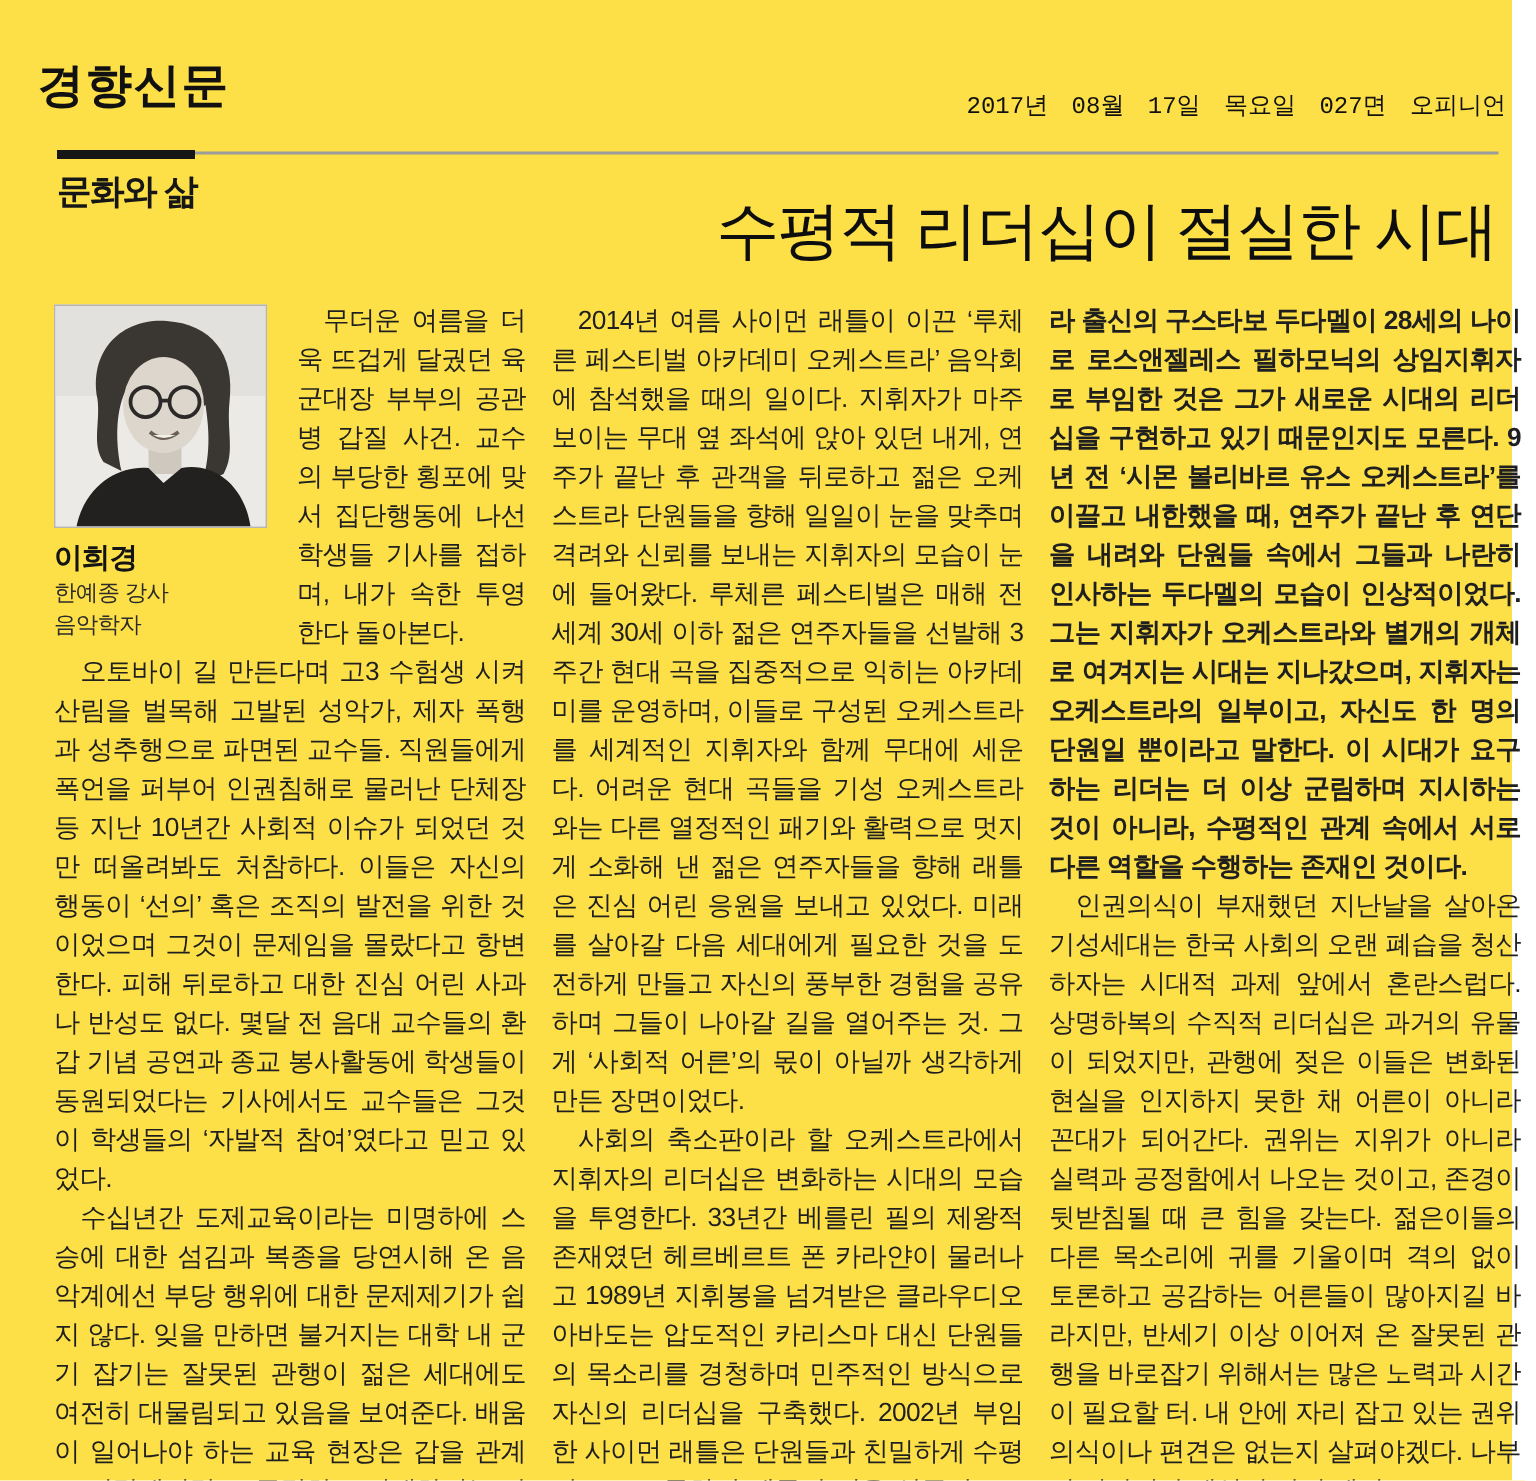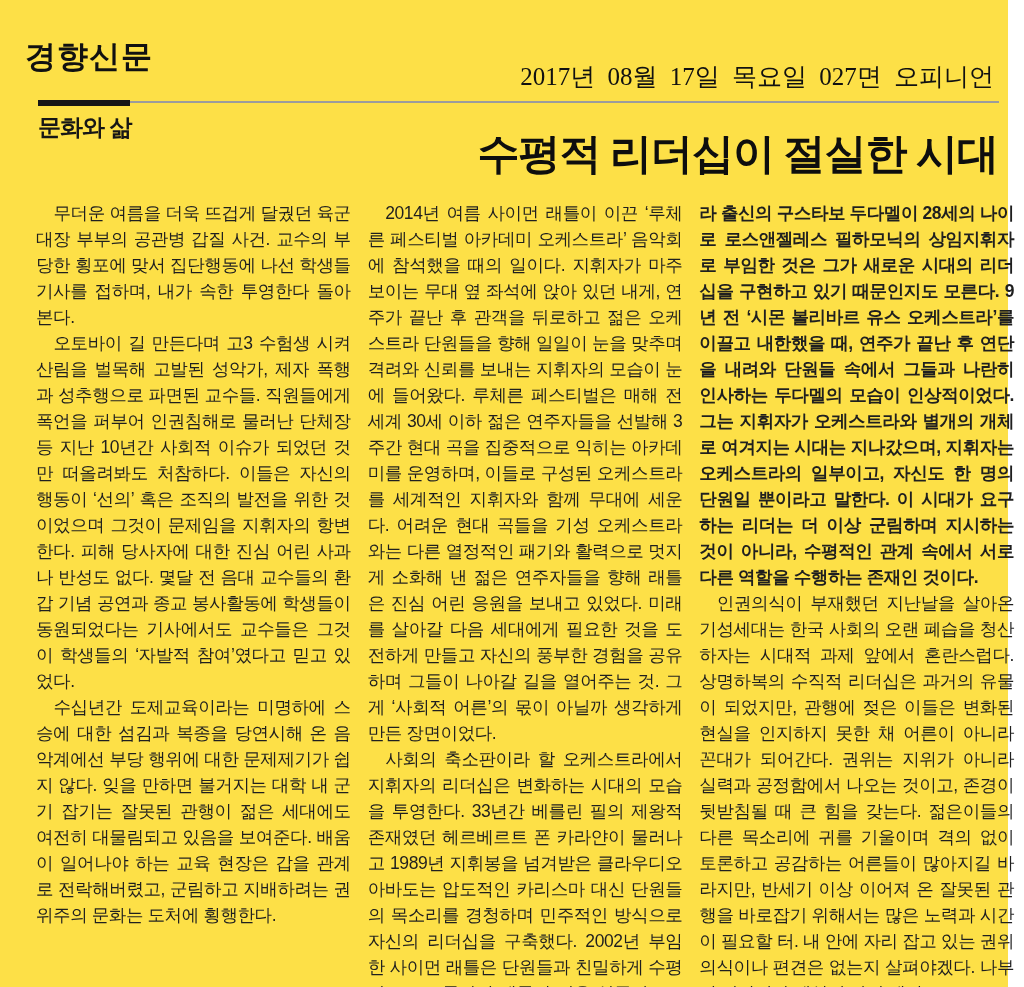--- a/index.html
+++ b/index.html
@@ -28,24 +28,24 @@
     position: absolute;
     left: 25px;
     top: 36px;
     font-size: 31px;
     font-weight: 800;
     letter-spacing: 1px;
     color: #111;
   }
   .dateline {
     position: absolute;
-    right: 14px;
+    right: 4px;
     top: 60px;
-    font-family: Liberation Serif, serif;
-    font-size: 25px;
+    font-family: Liberation Mono, monospace;
+    font-size: 16px;
     color: #111;
     word-spacing: 6px;
   }
   .rule {
     position: absolute;
     left: 38px;
     right: 9px;
     top: 100px;
     height: 6px;
   }
@@ -70,21 +70,21 @@
     font-weight: 800;
     letter-spacing: -1px;
     color: #161616;
   }
   .headline {
     position: absolute;
     right: 10px;
     top: 126px;
     font-family: "Liberation Serif", "DejaVu Serif", serif;
     font-size: 42px;
-    font-weight: 700;
+    font-weight: 400;
     letter-spacing: -1px;
     color: #0e0e0e;
     white-space: nowrap;
   }
 
   
   .body-columns {
     position: absolute;
     left: 36px;
     top: 200px;
@@ -149,22 +149,46 @@
     <div class="thin"></div>
     <div class="thick"></div>
   </div>
 
   <div class="section-label">문화와 삶</div>
   <h1 class="headline" style="margin:0;">수평적 리더십이 절실한 시대</h1>
 
   <div class="body-columns">
 
     <div class="col">
+      <div class="author-block">
+        <svg class="author-photo" viewBox="0 0 140 147" xmlns="http://www.w3.org/2000/svg" role="img">
+          <rect x="0" y="0" width="140" height="147" fill="#eceae7"></rect>
+          <rect x="0" y="0" width="140" height="60" fill="#e3e1de"></rect>
+
+          <path d="M28,62 C22,30 44,8 74,10 C104,12 120,32 116,64 C114,84 120,98 112,112 L98,118 C104,96 102,80 100,66 C86,74 58,72 46,58 C40,72 40,92 44,110 L32,104 C24,92 30,78 28,62 Z" fill="#3a3632"></path>
+
+          <rect x="62" y="92" width="22" height="20" fill="#cfc8bf"></rect>
+
+          <ellipse cx="72" cy="66" rx="27" ry="32" fill="#ddd6cc"></ellipse>
+
+          <circle cx="60" cy="64" r="10" fill="none" stroke="#2c2a28" stroke-width="2.5"></circle>
+          <circle cx="86" cy="64" r="10" fill="none" stroke="#2c2a28" stroke-width="2.5"></circle>
+          <line x1="70" y1="63" x2="76" y2="63" stroke="#2c2a28" stroke-width="2.5"></line>
+
+          <path d="M63,84 Q72,92 82,84" fill="none" stroke="#6b5f55" stroke-width="2.5"></path>
+          <path d="M65,86 Q72,90 80,86" fill="#f2efe9" stroke="none"></path>
+
+          <path d="M14,147 C20,118 44,106 62,108 L72,118 L84,108 C106,104 126,120 130,147 Z" fill="#23211f"></path>
+        </svg>
+        <div class="author-name">이희경</div>
+        <div class="author-title">한예종 강사</div>
+        <div class="author-role">음악학자</div>
+      </div>
       <p>무더운 여름을 더욱 뜨겁게 달궜던 육군대장 부부의 공관병 갑질 사건. 교수의 부당한 횡포에 맞서 집단행동에 나선 학생들 기사를 접하며, 내가 속한 투영한다 돌아본다.</p>
-      <p>오토바이 길 만든다며 고3 수험생 시켜 산림을 벌목해 고발된 성악가, 제자 폭행과 성추행으로 파면된 교수들. 직원들에게 폭언을 퍼부어 인권침해로 물러난 단체장 등 지난 10년간 사회적 이슈가 되었던 것만 떠올려봐도 처참하다. 이들은 자신의 행동이 ‘선의’ 혹은 조직의 발전을 위한 것이었으며 그것이 문제임을 지휘자의 항변한다. 피해 당사자에 대한 진심 어린 사과나 반성도 없다. 몇달 전 음대 교수들의 환갑 기념 공연과 종교 봉사활동에 학생들이 동원되었다는 기사에서도 교수들은 그것이 학생들의 ‘자발적 참여’였다고 믿고 있었다.</p>
+      <p>오토바이 길 만든다며 고3 수험생 시켜 산림을 벌목해 고발된 성악가, 제자 폭행과 성추행으로 파면된 교수들. 직원들에게 폭언을 퍼부어 인권침해로 물러난 단체장 등 지난 10년간 사회적 이슈가 되었던 것만 떠올려봐도 처참하다. 이들은 자신의 행동이 ‘선의’ 혹은 조직의 발전을 위한 것이었으며 그것이 문제임을 몰랐다고 항변한다. 피해 뒤로하고 대한 진심 어린 사과나 반성도 없다. 몇달 전 음대 교수들의 환갑 기념 공연과 종교 봉사활동에 학생들이 동원되었다는 기사에서도 교수들은 그것이 학생들의 ‘자발적 참여’였다고 믿고 있었다.</p>
       <p>수십년간 도제교육이라는 미명하에 스승에 대한 섬김과 복종을 당연시해 온 음악계에선 부당 행위에 대한 문제제기가 쉽지 않다. 잊을 만하면 불거지는 대학 내 군기 잡기는 잘못된 관행이 젊은 세대에도 여전히 대물림되고 있음을 보여준다. 배움이 일어나야 하는 교육 현장은 갑을 관계로 전락해버렸고, 군림하고 지배하려는 권위주의 문화는 도처에 횡행한다.</p>
     </div>
 
     <div class="col">
       <p>2014년 여름 사이먼 래틀이 이끈 ‘루체른 페스티벌 아카데미 오케스트라’ 음악회에 참석했을 때의 일이다. 지휘자가 마주 보이는 무대 옆 좌석에 앉아 있던 내게, 연주가 끝난 후 관객을 뒤로하고 젊은 오케스트라 단원들을 향해 일일이 눈을 맞추며 격려와 신뢰를 보내는 지휘자의 모습이 눈에 들어왔다. 루체른 페스티벌은 매해 전 세계 30세 이하 젊은 연주자들을 선발해 3주간 현대 곡을 집중적으로 익히는 아카데미를 운영하며, 이들로 구성된 오케스트라를 세계적인 지휘자와 함께 무대에 세운다. 어려운 현대 곡들을 기성 오케스트라와는 다른 열정적인 패기와 활력으로 멋지게 소화해 낸 젊은 연주자들을 향해 래틀은 진심 어린 응원을 보내고 있었다. 미래를 살아갈 다음 세대에게 필요한 것을 도전하게 만들고 자신의 풍부한 경험을 공유하며 그들이 나아갈 길을 열어주는 것. 그게 ‘사회적 어른’의 몫이 아닐까 생각하게 만든 장면이었다.</p>
       <p>사회의 축소판이라 할 오케스트라에서 지휘자의 리더십은 변화하는 시대의 모습을 투영한다. 33년간 베를린 필의 제왕적 존재였던 헤르베르트 폰 카라얀이 물러나고 1989년 지휘봉을 넘겨받은 클라우디오 아바도는 압도적인 카리스마 대신 단원들의 목소리를 경청하며 민주적인 방식으로 자신의 리더십을 구축했다. 2002년 부임한 사이먼 래틀은 단원들과 친밀하게 수평적으로 소통하며 베를린 필을 성공적으로 이끌어왔다. 2009년 베네수엘</p>
     </div>
 
     <div class="col">
       <p class="cont">라 출신의 구스타보 두다멜이 28세의 나이로 로스앤젤레스 필하모닉의 상임지휘자로 부임한 것은 그가 새로운 시대의 리더십을 구현하고 있기 때문인지도 모른다. 9년 전 ‘시몬 볼리바르 유스 오케스트라’를 이끌고 내한했을 때, 연주가 끝난 후 연단을 내려와 단원들 속에서 그들과 나란히 인사하는 두다멜의 모습이 인상적이었다. 그는 지휘자가 오케스트라와 별개의 개체로 여겨지는 시대는 지나갔으며, 지휘자는 오케스트라의 일부이고, 자신도 한 명의 단원일 뿐이라고 말한다. 이 시대가 요구하는 리더는 더 이상 군림하며 지시하는 것이 아니라, 수평적인 관계 속에서 서로 다른 역할을 수행하는 존재인 것이다.</p>

